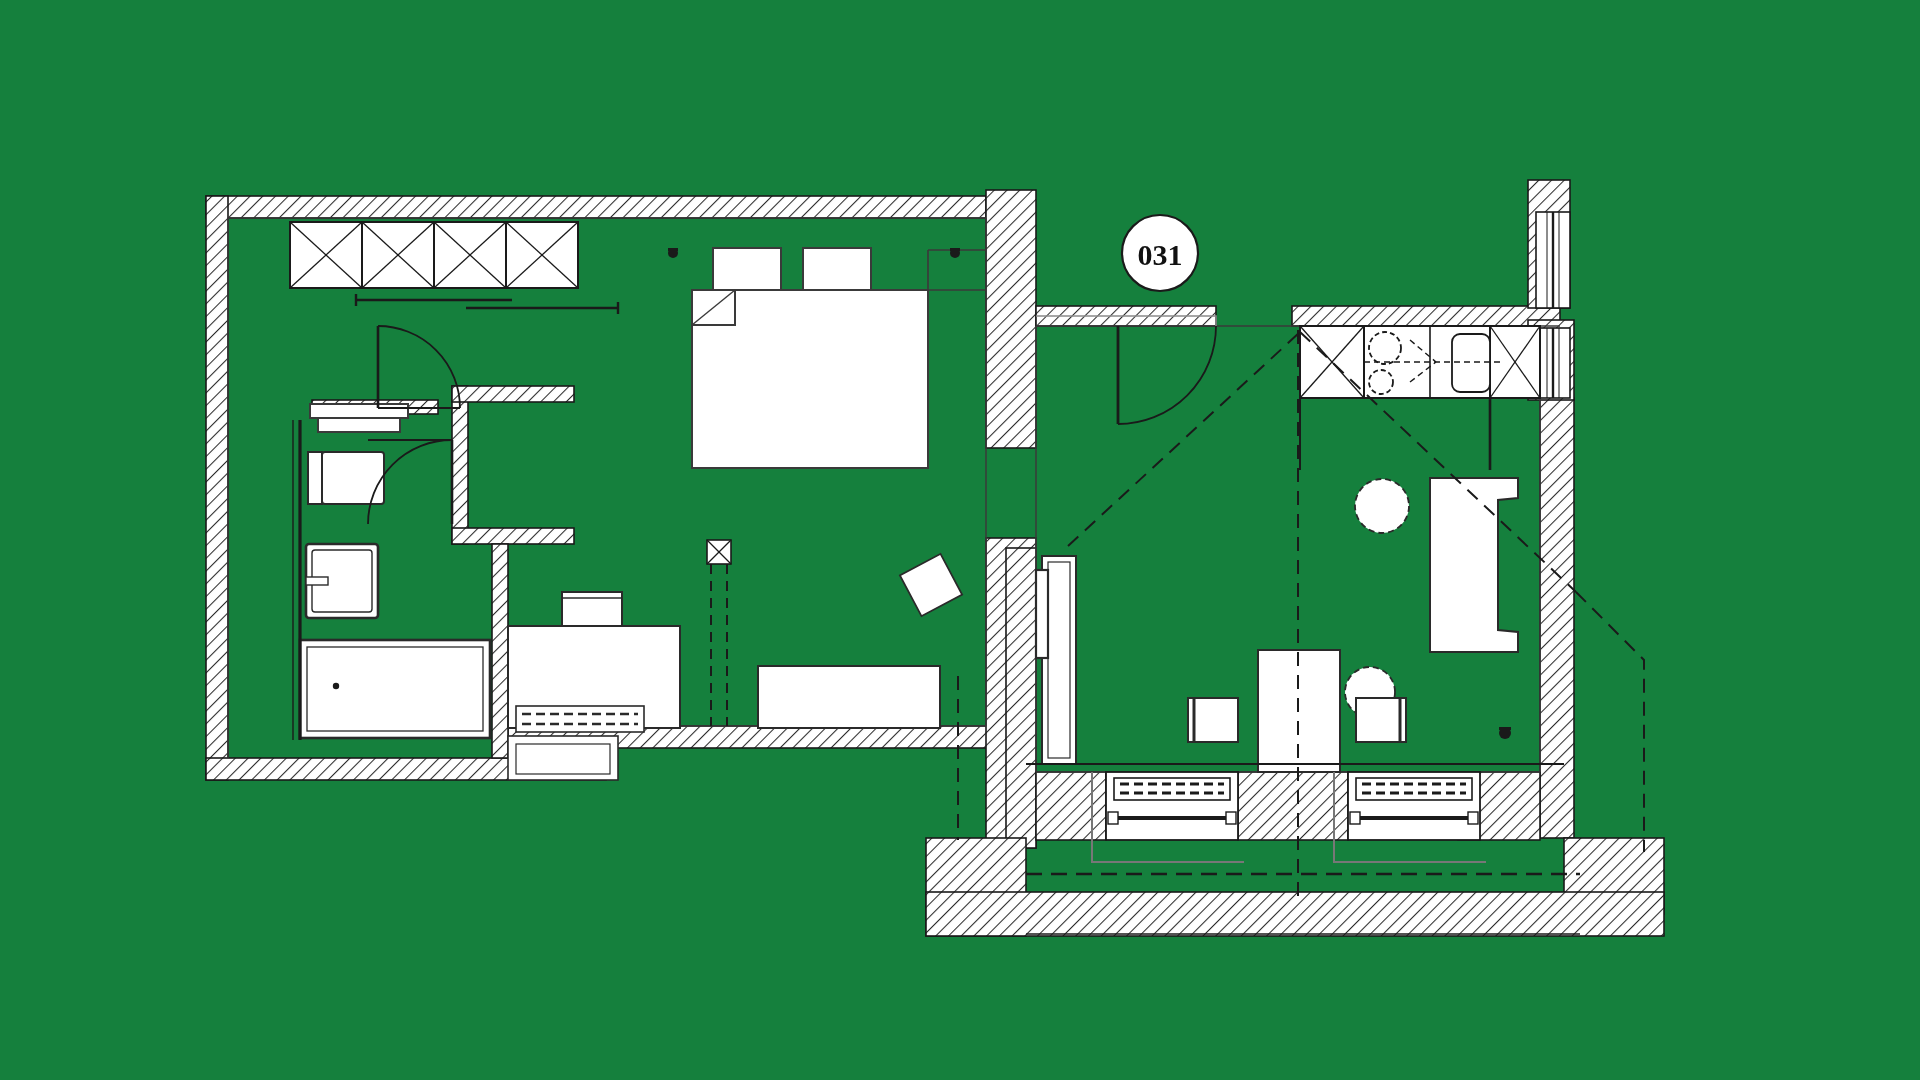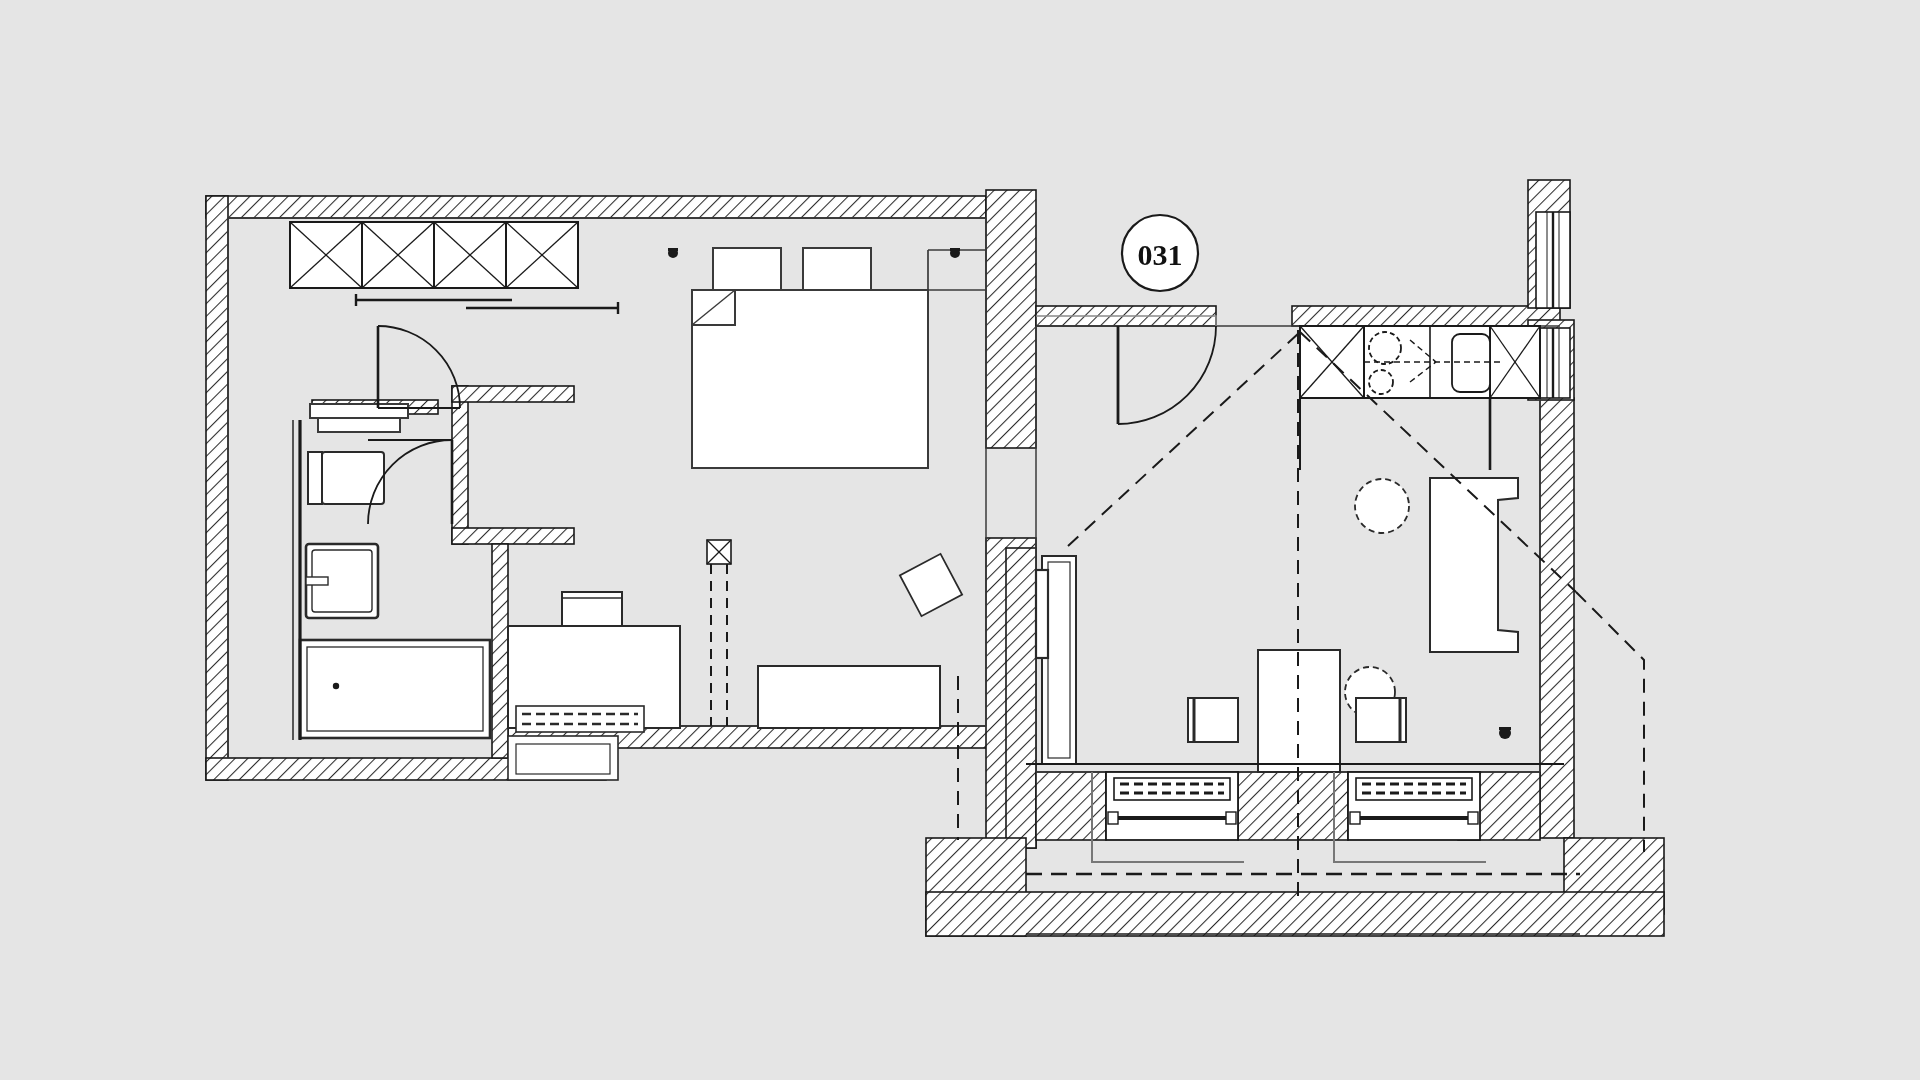--- a/index.html
+++ b/index.html
@@ -9,21 +9,21 @@
     background: #ffffff;
     width: 1920px;
     height: 1080px;
     overflow: hidden;
     font-family: "Liberation Serif", serif;
   }
   #plan-root {
     position: relative;
     width: 1920px;
     height: 1080px;
-    background: #e5e5e5;
+    background: #15803d;
   }
   #plan-svg {
     position: absolute;
     left: 0;
     top: 0;
     width: 1920px;
     height: 1080px;
     display: block;
   }
   .room-label-text {

